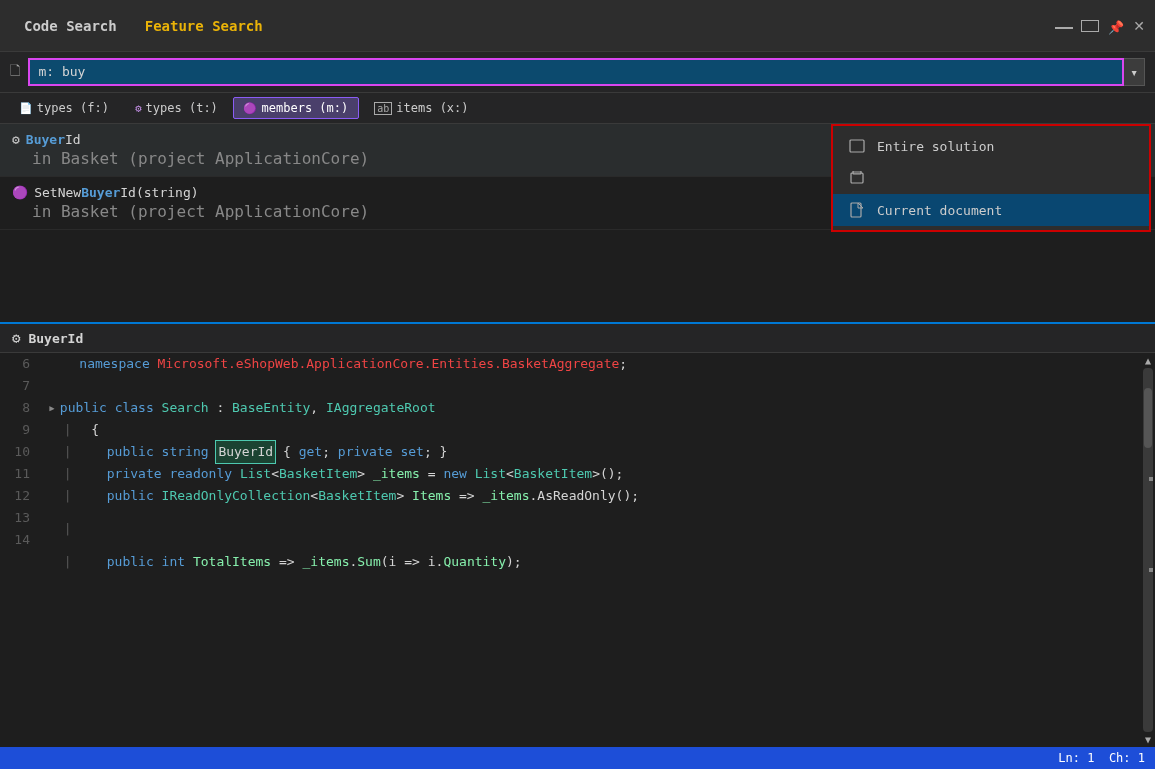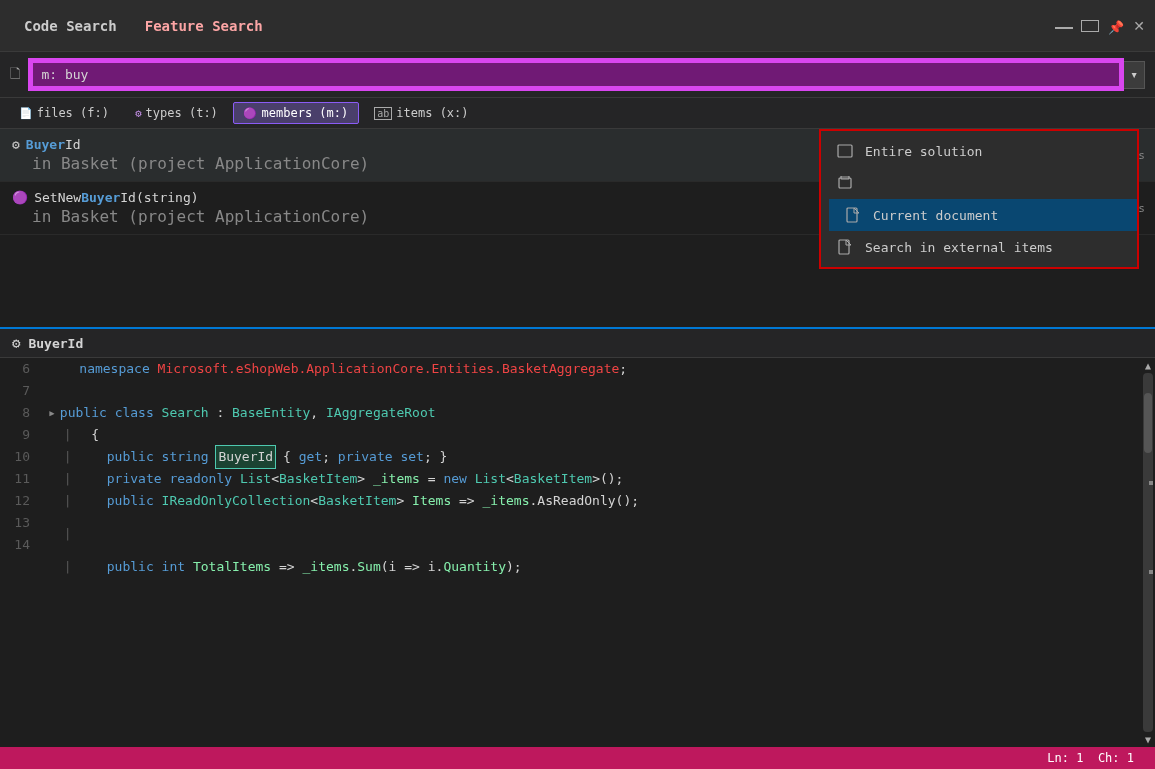--- a/index.html
+++ b/index.html
@@ -26,21 +26,21 @@
       flex-shrink: 0;
     }
     .title-tab {
       padding: 8px 14px;
       font-size: 14px;
       font-weight: 600;
       color: #cccccc;
       cursor: pointer;
     }
     .title-tab.active {
-      color: #fca5a5;
+      color: #eab308;
     }
     .title-bar-controls {
       margin-left: auto;
       display: flex;
       gap: 8px;
       align-items: center;
     }
     .title-bar-btn {
       width: 18px;
       height: 12px;
@@ -68,22 +68,22 @@
       padding: 6px 10px;
       display: flex;
       align-items: center;
       border-bottom: 1px solid #3a3a3a;
       flex-shrink: 0;
     }
     .search-input-area {
       flex: 1;
       display: flex;
       align-items: flex-start;
-      background: #701a75;
-      border: 5px solid #d946ef;
+      background: #0c4a6e;
+      border: 2px solid #d946ef;
       padding: 4px 8px;
       color: #d4d4d4;
       font-size: 13px;
       min-height: 28px;
     }
     .search-input-area span {
       color: #d4d4d4;
     }
     .search-dropdown-btn {
       background: #3c3c3c;
@@ -138,39 +138,38 @@
       height: 200px;
       overflow-y: auto;
       position: relative;
       border-bottom: 2px solid #0078d4;
     }
 
     
     .dropdown-overlay {
       position: absolute;
       top: 0;
-      right: 16px;
+      right: 4px;
       width: 320px;
       background: #2d2d2d;
       border: 2px solid #cc0000;
       z-index: 10;
       padding: 4px 0;
     }
     .dropdown-item {
       display: flex;
       align-items: center;
       gap: 12px;
       padding: 8px 16px;
       cursor: pointer;
       color: #cccccc;
       font-size: 13px;
     }
     .dropdown-item.active {
       background: #094771;
-      margin-left: 8px;
     }
     .dropdown-item-icon {
       width: 16px;
       height: 16px;
       display: flex;
       align-items: center;
       justify-content: center;
       color: #cccccc;
       flex-shrink: 0;
     }
@@ -322,25 +321,25 @@
       right: 0;
       width: 4px;
       height: 4px;
       background: #888;
     }
     .mini-mark-1 { top: 30%; }
     .mini-mark-2 { top: 55%; }
 
     
     .status-bar {
-      background: #be185d;
+      background: #1d4ed8;
       height: 22px;
       display: flex;
       align-items: center;
-      padding: 0 21px;
+      padding: 0 10px;
       justify-content: flex-end;
       flex-shrink: 0;
     }
     .status-text {
       color: #ffffff;
       font-size: 12px;
     }
 
     
     .scroll-arrow {
@@ -368,21 +367,21 @@
   <div style="display:flex;align-items:center;margin-right:8px;color:#aaa;font-size:13px;">🗋</div>
   <div class="search-input-area">
     <span>m: buy</span>
   </div>
   <div class="search-dropdown-btn">▾</div>
 </div>
 
 <div class="filter-bar">
   <div class="filter-tab">
     <span class="filter-tab-icon">📄</span>
-    <span>files (f:)</span>
+    <span>types (f:)</span>
   </div>
   <div class="filter-tab">
     <span class="filter-tab-icon" style="color:#c792ea;">⚙</span>
     <span>types (t:)</span>
   </div>
   <div class="filter-tab active">
     <span class="filter-tab-icon">🟣</span>
     <span>members (m:)</span>
   </div>
   <div class="filter-tab">
@@ -429,29 +428,20 @@
       </div>
     </div>
     <div class="dropdown-item active">
       <div class="dropdown-item-icon">
         <svg width="14" height="16" viewBox="0 0 14 16">
             <rect x="1" y="1" width="10" height="14" rx="1" fill="none" stroke="#aaa" stroke-width="1.2"></rect>
             <path d="M8 1 L13 6 L8 6 Z" fill="none" stroke="#aaa" stroke-width="1"></path>
           </svg>
       </div>
       <span class="dropdown-item-label">Current document</span>
-    </div>
-    <div class="dropdown-item">
-      <div class="dropdown-item-icon">
-        <svg width="14" height="16" viewBox="0 0 14 16">
-            <rect x="1" y="1" width="10" height="14" rx="1" fill="none" stroke="#aaa" stroke-width="1.2"></rect>
-            <path d="M8 1 L13 6 L8 6 Z" fill="none" stroke="#aaa" stroke-width="1"></path>
-          </svg>
-      </div>
-      <span class="dropdown-item-label">Search in external items</span>
     </div>
   </div>
 </div>
 
 <div class="code-area">
 
   <div class="code-header">
     <span class="code-header-icon">⚙</span>
     <span class="code-header-title">BuyerId</span>
   </div>

